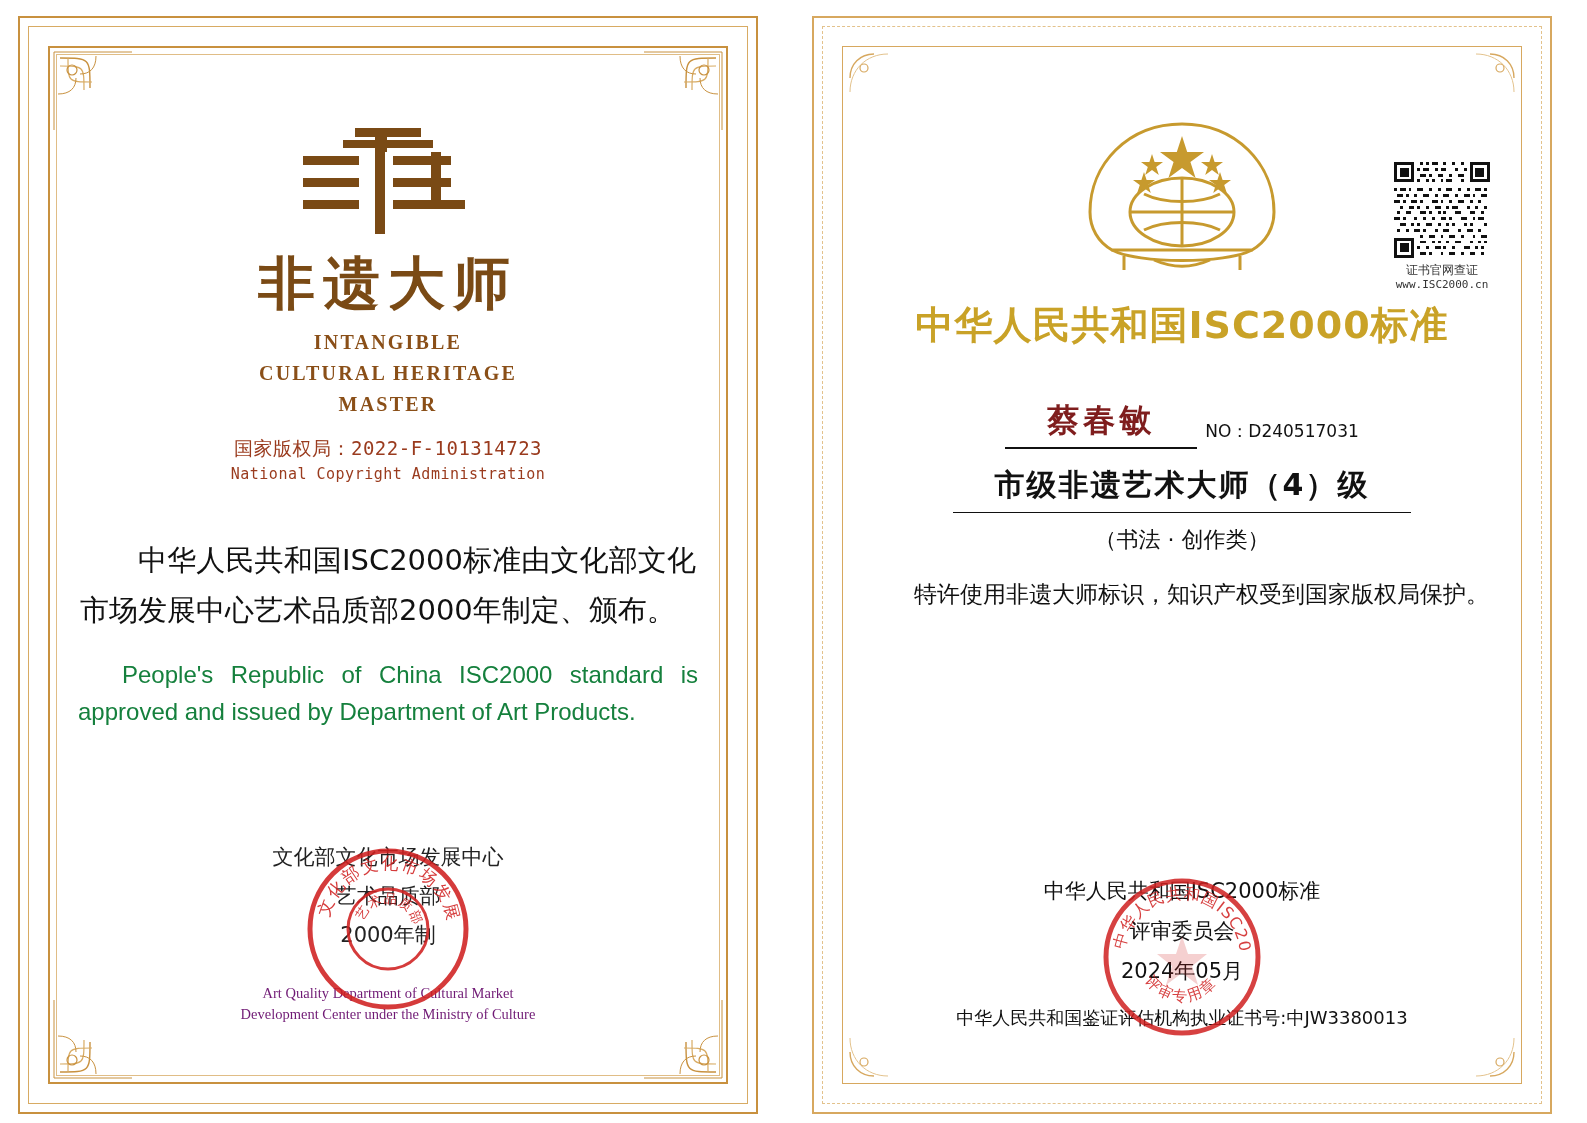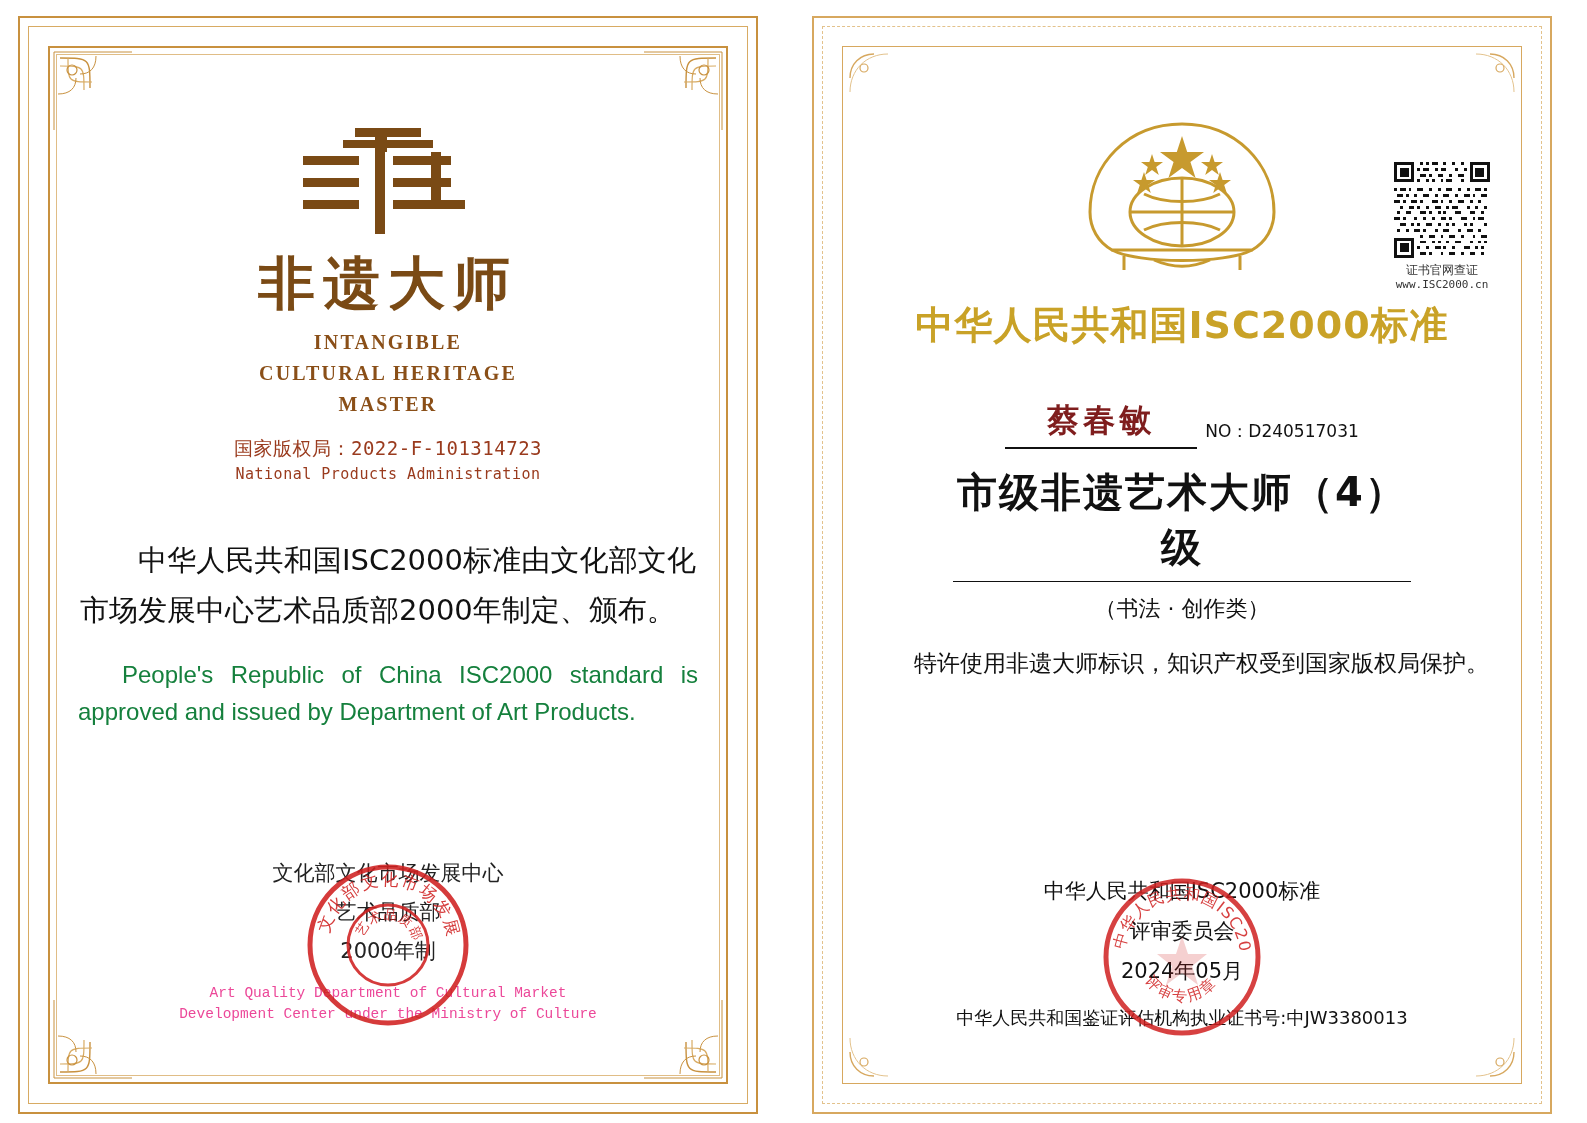--- a/index.html
+++ b/index.html
@@ -165,25 +165,25 @@
   }
   .seal-text-cn {
     font-family: "DejaVu Sans", "Liberation Sans", sans-serif;
     font-size: 21px;
     color: #222;
     line-height: 1.85;
     position: relative;
     z-index: 1;
   }
   .seal-text-en {
-    font-family: Liberation Mono, monospace;
+    font-family: Liberation Serif, serif;
     font-size: 14.5px;
-    color: #ec4899;
+    color: #701a75;
     line-height: 1.5;
-    margin-top: 12px;
+    margin-top: 28px;
     position: relative;
     z-index: 1;
   }
   .stamp {
     position: absolute;
     z-index: 3;
     pointer-events: none;
   }
   .stamp-left {
     left: 50%;
@@ -262,21 +262,21 @@
     color: #111;
     line-height: 1.85;
     text-align: justify;
     text-indent: 46px;
     padding: 0 4px;
   }
   .grade {
     margin-top: 16px;
     text-align: center;
     font-family: "DejaVu Sans", "Liberation Sans", sans-serif;
-    font-size: 40px;
+    font-size: 30px;
     font-weight: bold;
     color: #111;
     letter-spacing: 2px;
     border-bottom: 1.5px solid #111;
     display: block;
     width: 72%;
     margin-left: auto;
     margin-right: auto;
     padding-bottom: 6px;
   }
@@ -393,21 +393,21 @@
             </g>
           </svg>
         </div>
         <div class="brand-cn">非遗大师</div>
         <div class="brand-en">
           <div>INTANGIBLE</div>
           <div>CULTURAL HERITAGE</div>
           <div>MASTER</div>
         </div>
         <div class="copyright-cn">国家版权局：2022-F-101314723</div>
-        <div class="copyright-en">National Products Administration</div>
+        <div class="copyright-en">National Copyright Administration</div>
       </div>
 
       <div class="body-cn">中华人民共和国ISC2000标准由文化部文化市场发展中心艺术品质部2000年制定、颁布。</div>
       <div class="body-en">People's Republic of China ISC2000 standard is approved and issued by Department of Art Products.</div>
 
       <div class="seal-block">
         <div class="stamp stamp-left">
           <svg width="214" height="214" viewBox="0 0 214 214">
             <g opacity="0.88">
               <circle cx="107" cy="107" r="78" fill="none" stroke="#d02020" stroke-width="5"></circle>

